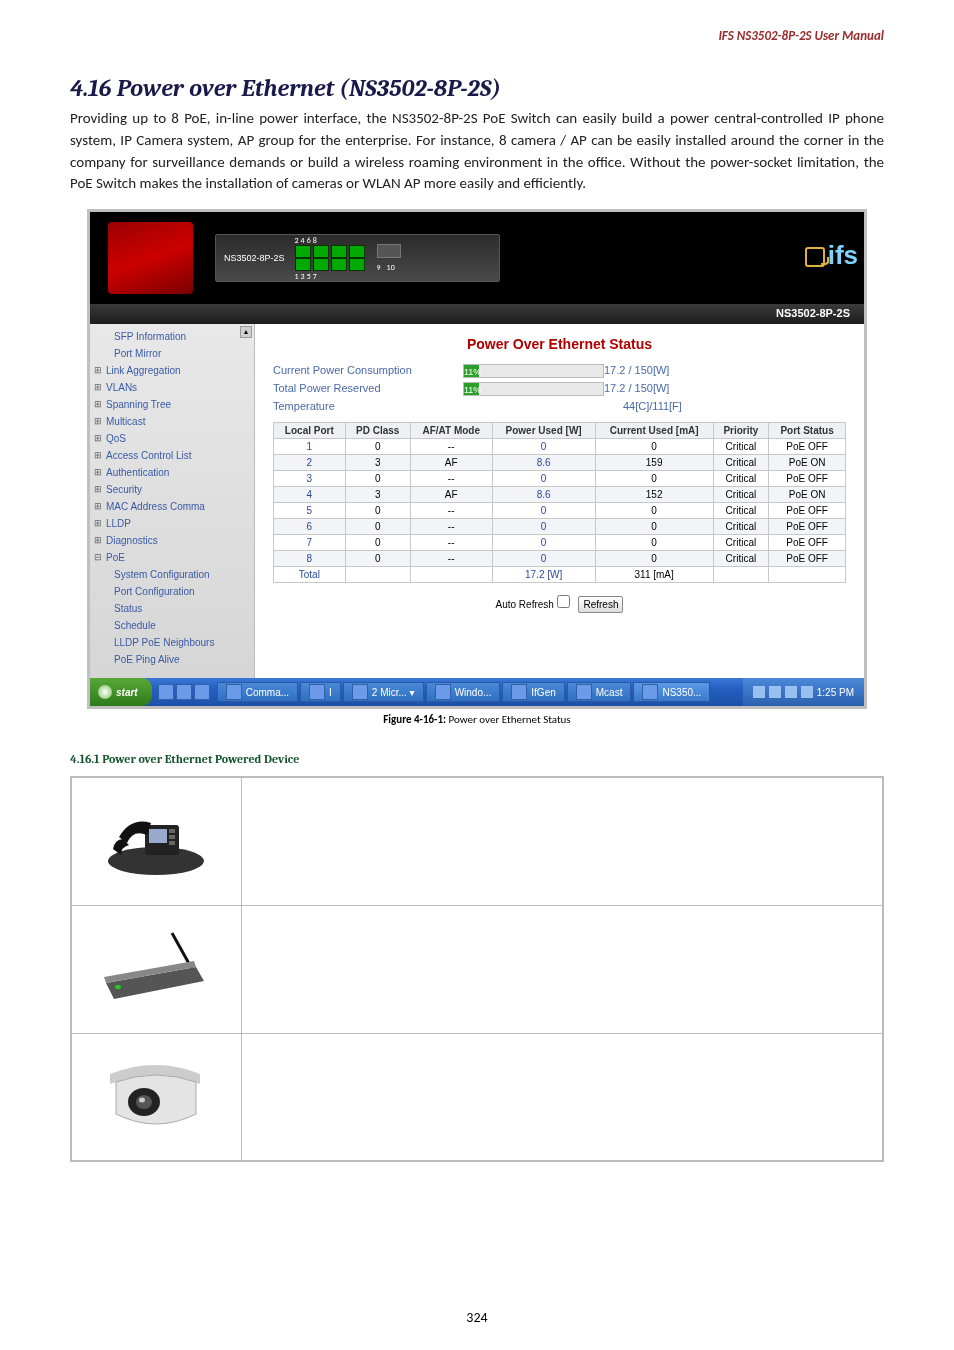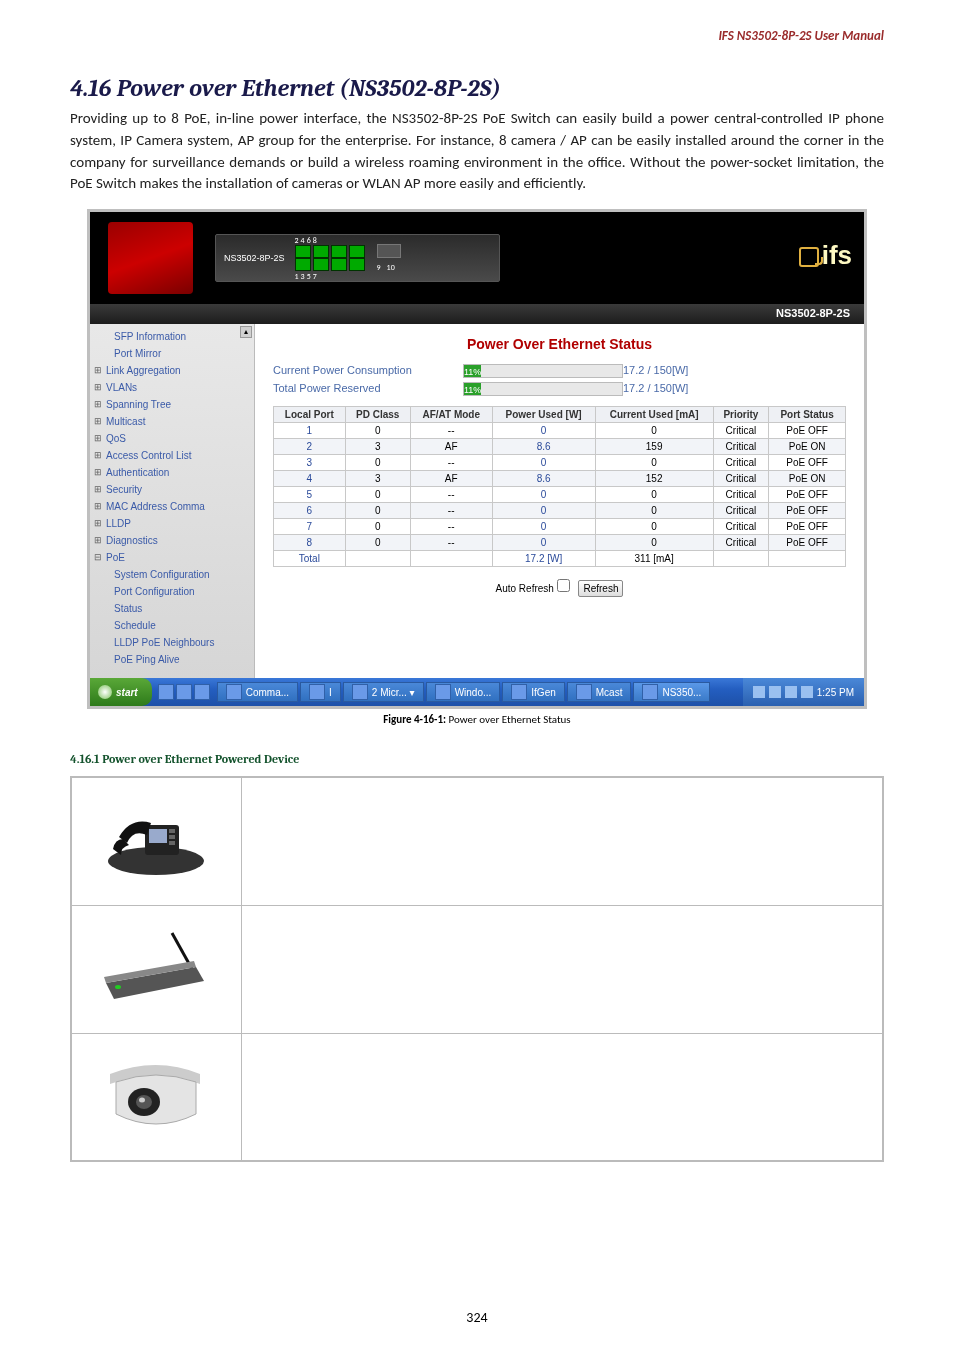--- a/index.html
+++ b/index.html
@@ -81,22 +81,22 @@
     gap: 2px;
   }
   .port {
     width: 16px; height: 13px;
     background: #0a0; border: 1px solid #030;
   }
   .port-num-top { color:#fff; font-size:8px; text-align:center; }
   .sfp-col { display:flex; flex-direction:column; gap:4px; margin-left:12px; }
   .sfp { width:24px; height:14px; background:#555; border:1px solid #777; }
   .ifs-logo {
-    position:absolute; right:12px; top:28px;
-    color:#fef9c3; font-size:26px; font-weight:bold;
+    position:absolute; right:6px; top:28px;
+    color:#7dd3fc; font-size:26px; font-weight:bold;
     font-family: Arial, sans-serif;
   }
   .ifs-logo .plug {
     display:inline-block;
     width:20px; height:20px;
     border:2px solid #e0b040; border-radius:3px; margin-right:3px; vertical-align:-3px;
     position:relative;
   }
   .ifs-logo .plug::after{
     content:""; position:absolute; right:-6px; top:8px; width:6px; height:6px; border:2px solid #e0b040; border-left:none; border-top:none; border-radius:0 0 4px 0;
@@ -146,21 +146,21 @@
   .panel-title {
     text-align:center;
     color:#b00000;
     font-weight:bold;
     font-size:14px;
     margin-bottom:12px;
   }
   .status-row { display:flex; margin:4px 0; }
   .status-label { width:190px; color:#4a6aa8; }
   .bar-track {
-    width:160px; height:14px; background:#e8e8e8; border:1px solid #bbb; position:relative;
+    width:141px; height:14px; background:#e8e8e8; border:1px solid #bbb; position:relative;
   }
   .bar-fill { height:100%; background:#2aa02a; color:#fff; font-size:9px; text-align:center; line-height:14px; }
   .bar-value { color:#4a6aa8; min-width:100px; }
   table.poe {
     width:100%; border-collapse:collapse; margin-top:10px;
   }
   table.poe th, table.poe td {
     border:1px solid #c8c8c8; padding:2px 6px; font-size:10px; text-align:center;
   }
   table.poe th { background:#eef0f4; color:#333; font-weight:bold; }
@@ -321,20 +321,25 @@
               <div class="bar-fill" style="width: 11%;">11%</div>
             </div>
             <div class="bar-value">17.2 / 150[W]</div>
           </div>
           <div class="status-row">
             <div class="status-label">Total Power Reserved</div>
             <div class="bar-track">
               <div class="bar-fill" style="width: 11%;">11%</div>
             </div>
             <div class="bar-value">17.2 / 150[W]</div>
+          </div>
+          <div class="status-row">
+            <div class="status-label">Temperature</div>
+            <div style="width: 160px;"></div>
+            <div class="bar-value">44[C]/111[F]</div>
           </div>
         </div>
 
       <table class="poe">
         <thead>
             <tr id="poe-head">
               <th>Local Port</th>
               <th>PD Class</th>
               <th>AF/AT Mode</th>
               <th>Power Used [W]</th>

